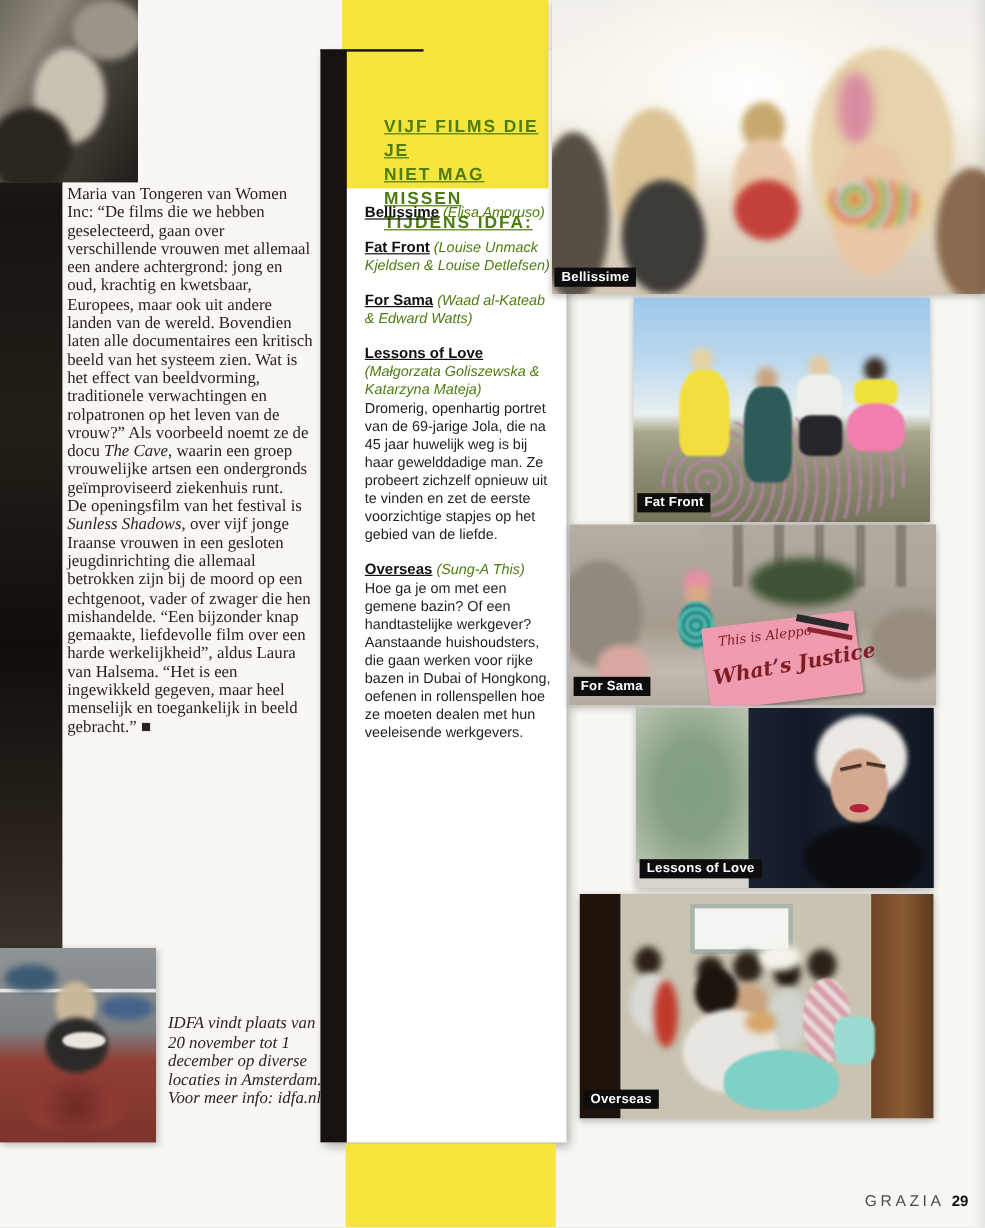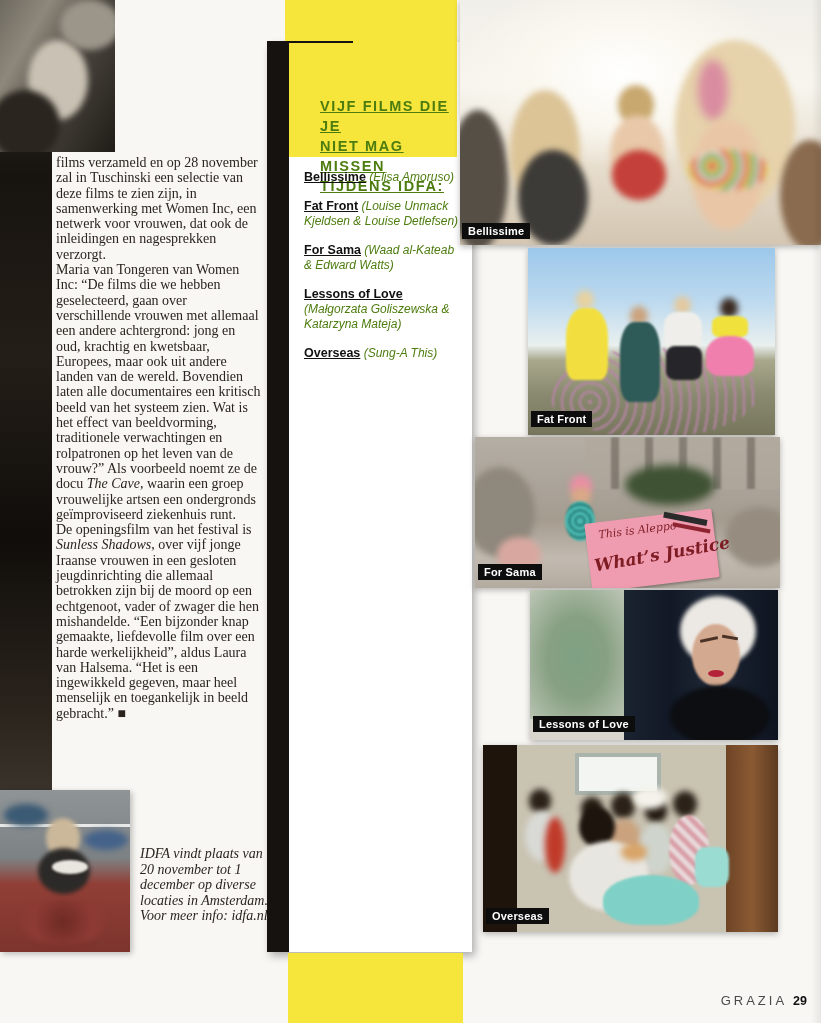--- a/index.html
+++ b/index.html
@@ -89,21 +89,20 @@
     <div style="position:absolute;left:0;top:34px;width:100%;height:3px;background:#e8e9e8;"></div>
     <div class="blob" style="left:4px;top:14px;width:44px;height:22px;background:#3b5a74;"></div>
     <div class="blob" style="left:84px;top:40px;width:44px;height:20px;background:#44628a;"></div>
     <div class="blob" style="left:46px;top:28px;width:34px;height:40px;background:#cbb89a;filter:blur(2px);"></div>
     <div class="blob" style="left:38px;top:58px;width:52px;height:46px;background:#2c2a28;filter:blur(2px);"></div>
     <div class="blob" style="left:52px;top:70px;width:36px;height:14px;background:#e9e6df;filter:blur(1px);"></div>
     <div class="blob" style="left:18px;top:110px;width:90px;height:44px;background:radial-gradient(circle,#6e2a24 0%,#8e3b34 60%,rgba(142,59,52,0) 100%);filter:blur(2px);"></div>
   </div>
 
   <div class="article" id="article">
-      <p>films verzameld en op 28 november zal in Tuschinski een selectie van deze films te zien zijn, in samenwerking met Women Inc, een netwerk voor vrouwen, dat ook de inleidingen en nagesprekken verzorgt.</p>
       <p>Maria van Tongeren van Women Inc: “De films die we hebben geselecteerd, gaan over verschillende vrouwen met allemaal een andere achtergrond: jong en oud, krachtig en kwetsbaar, Europees, maar ook uit andere landen van de wereld. Bovendien laten alle documentaires een kritisch beeld van het systeem zien. Wat is het effect van beeldvorming, traditionele verwachtingen en rolpatronen op het leven van de vrouw?” Als voorbeeld noemt ze de docu <i>The Cave</i>, waarin een groep vrouwelijke artsen een ondergronds geïmproviseerd ziekenhuis runt.</p>
       <p>De openingsfilm van het festival is <i>Sunless Shadows</i>, over vijf jonge Iraanse vrouwen in een gesloten jeugdinrichting die allemaal betrokken zijn bij de moord op een echtgenoot, vader of zwager die hen mishandelde. “Een bijzonder knap gemaakte, liefdevolle film over een harde werkelijkheid”, aldus Laura van Halsema. “Het is een ingewikkeld gegeven, maar heel menselijk en toegankelijk in beeld gebracht.” ■</p>
     </div>
   <div class="idfa-note">IDFA vindt plaats van 20 november tot 1 december op diverse locaties in Amsterdam. Voor meer info: idfa.nl</div>
 
   <div class="panel"></div>
   <div class="yellow-top"></div>
   <div class="yellow-bottom"></div>
   <div class="black-bar"></div>
   <div class="top-rule"></div>
@@ -120,24 +119,26 @@
       <span class="film-title">Fat Front</span>
       <span class="film-credit">(Louise Unmack Kjeldsen &amp; Louise Detlefsen)</span>
     </div>
     <div class="film">
       <span class="film-title">For Sama</span>
       <span class="film-credit">(Waad al-Kateab &amp; Edward Watts)</span>
     </div>
     <div class="film">
       <span class="film-title">Lessons of Love</span>
       <span class="film-credit">(Małgorzata Goliszewska &amp; Katarzyna Mateja)</span>
+      <div class="film-body">Dromerig, openhartig portret van de 69-jarige Jola, die na 45 jaar huwelijk weg is bij haar gewelddadige man. Ze probeert zichzelf opnieuw uit te vinden en zet de eerste voorzichtige stapjes op het gebied van de liefde.</div>
     </div>
     <div class="film">
       <span class="film-title">Overseas</span>
       <span class="film-credit">(Sung-A This)</span>
+      <div class="film-body">Hoe ga je om met een gemene bazin? Of een handtastelijke werkgever? Aanstaande huishoudsters, die gaan werken voor rijke bazen in Dubai of Hongkong, oefenen in rollenspellen hoe ze moeten dealen met hun veeleisende werkgevers.</div>
     </div>
   </div>
 
   <div class="photo ph-bellissime">
     <div class="blob" style="left:-12px;top:110px;width:60px;height:140px;background:#564f46;"></div>
     <div class="blob" style="left:50px;top:90px;width:70px;height:120px;background:#dcc497;"></div>
     <div class="blob" style="left:58px;top:150px;width:70px;height:95px;background:#3d3b38;"></div>
     <div class="blob" style="left:158px;top:85px;width:36px;height:40px;background:#c8a86e;"></div>
     <div class="blob" style="left:150px;top:115px;width:55px;height:80px;background:#e8c8a8;"></div>
     <div class="blob" style="left:152px;top:150px;width:54px;height:50px;background:#c4403a;"></div>

